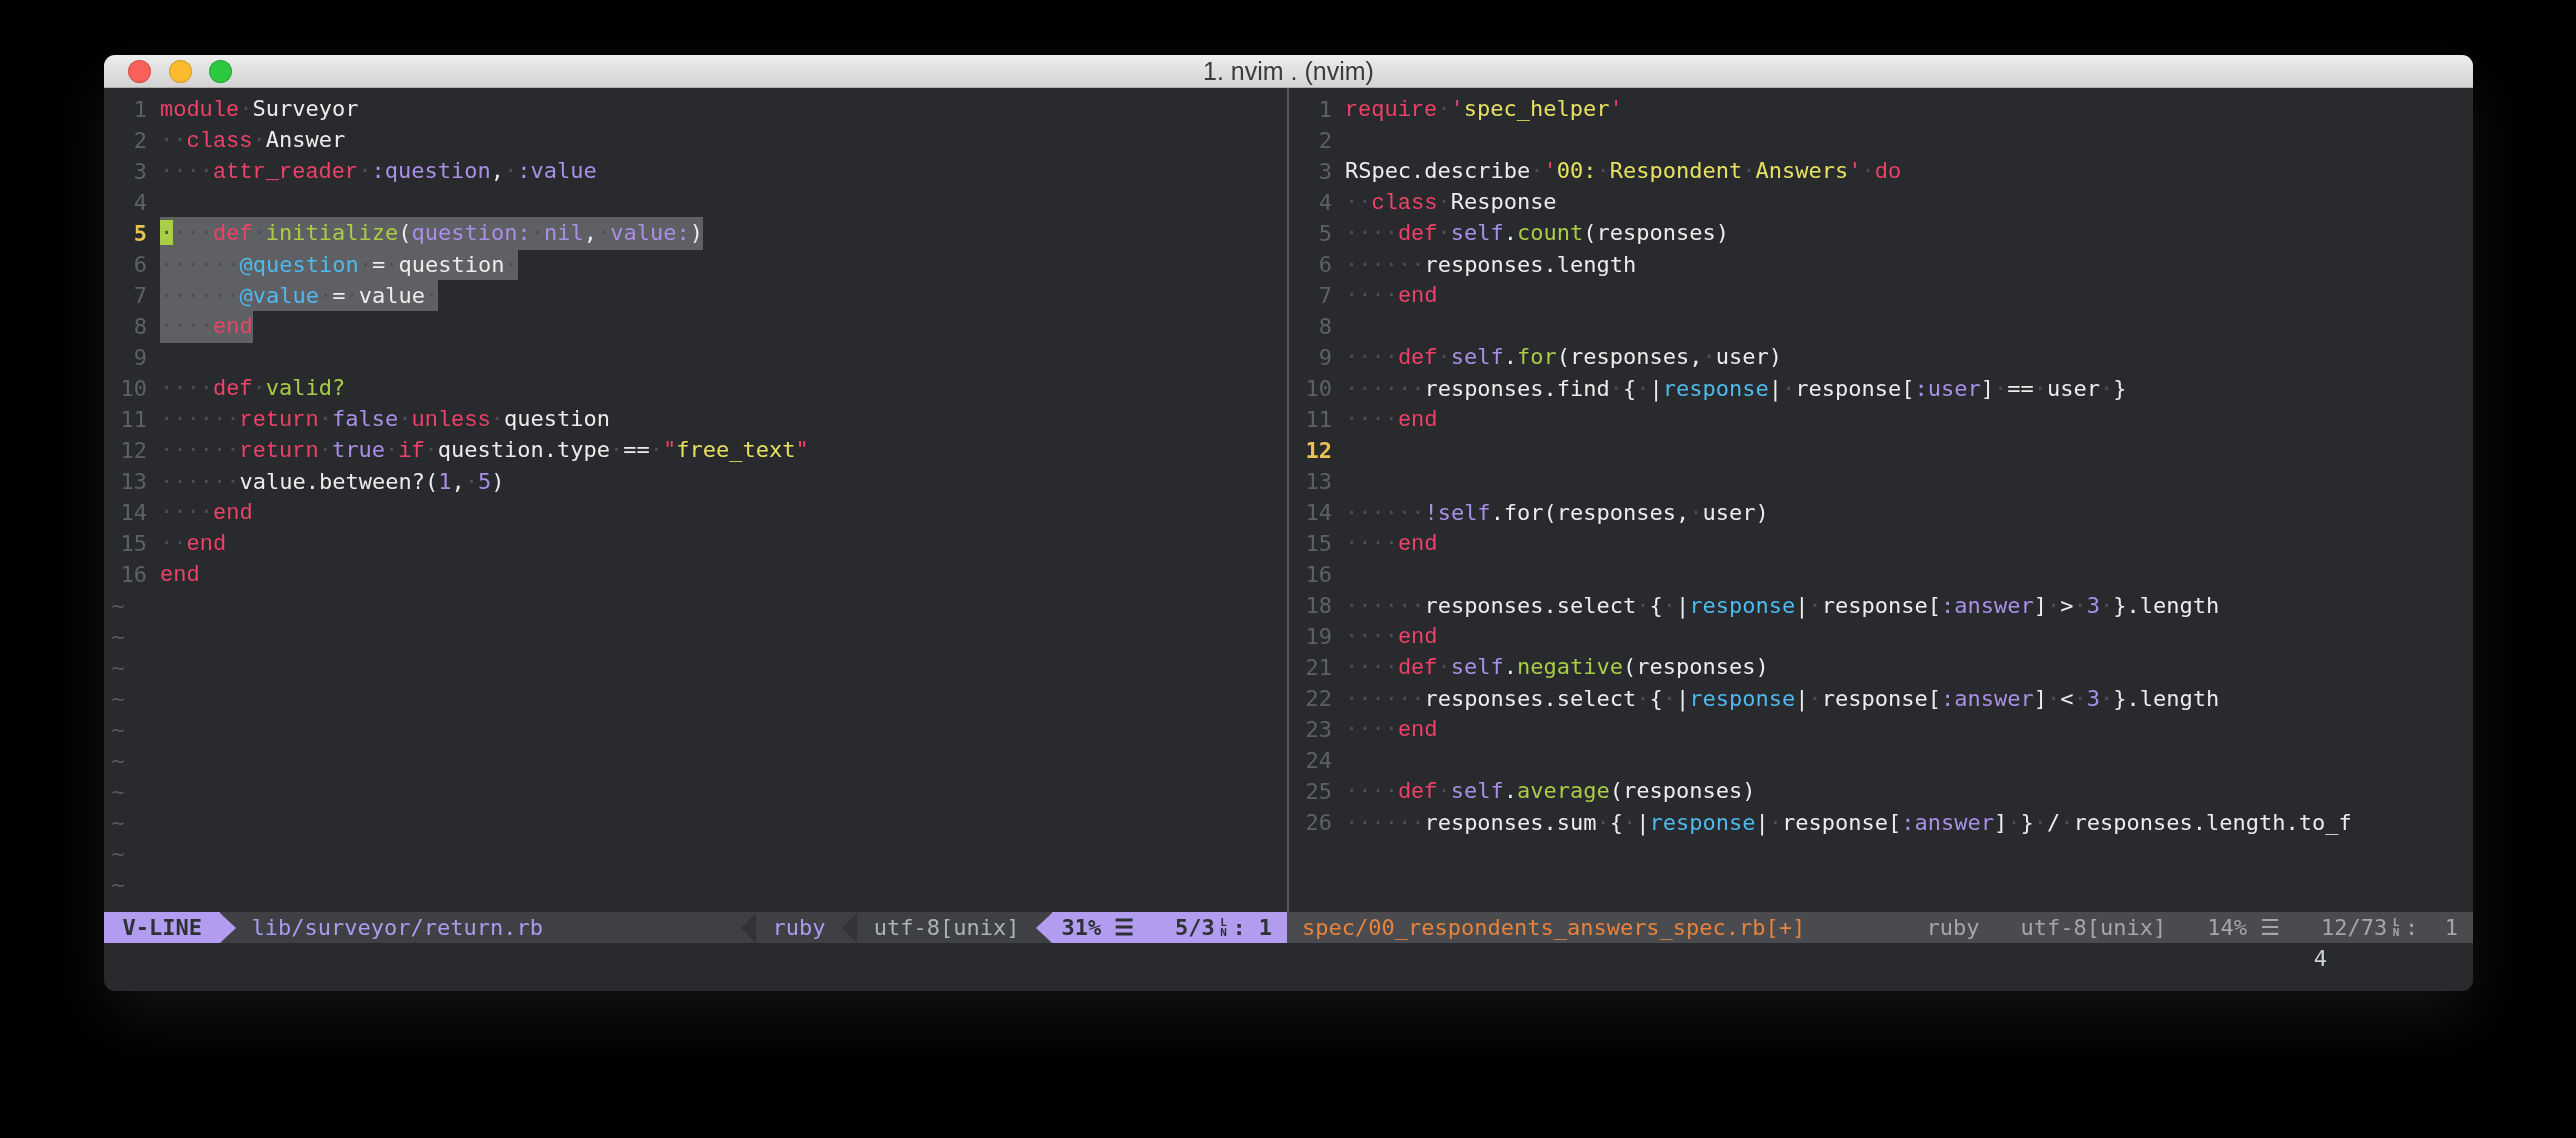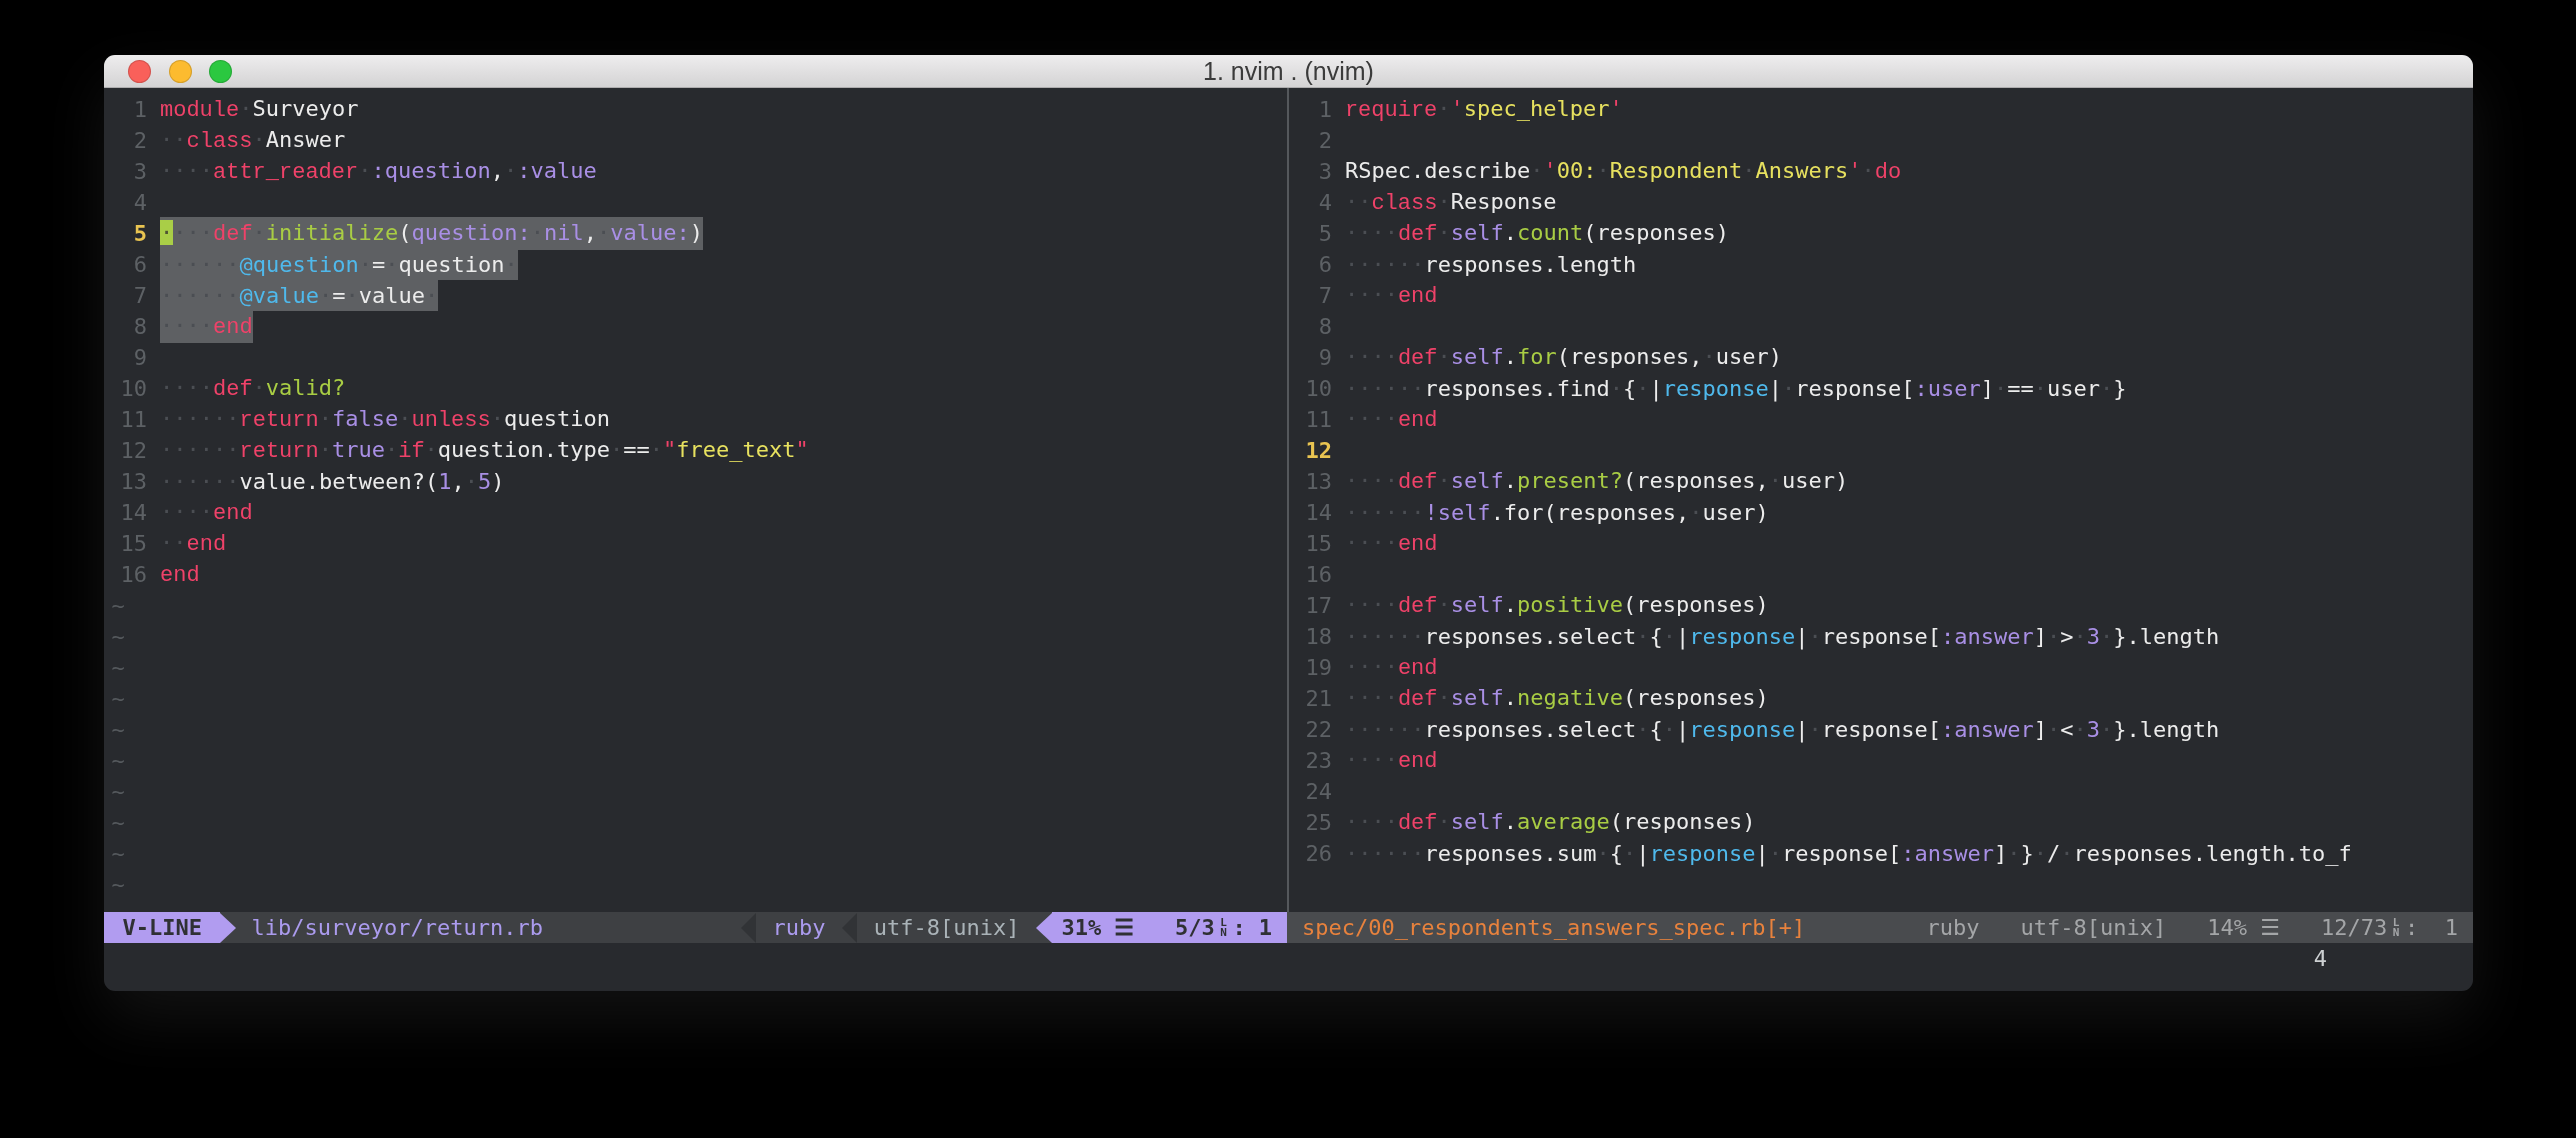--- a/index.html
+++ b/index.html
@@ -226,37 +226,32 @@
         <div class="row">
           <span class="gutter">11</span>
           <span class="code"><span class="tk-t"><span class="sp">·</span><span class="sp">·</span><span class="sp">·</span><span class="sp">·</span></span><span class="tk-k">end</span></span>
         </div>
         <div class="row">
           <span class="gutter curnum">12</span>
           <span class="code"></span>
         </div>
         <div class="row">
           <span class="gutter">13</span>
-          <span class="code"><span class="tk-t"><span class="sp">·</span><span class="sp">·</span><span class="sp">·</span><span class="sp">·</span></span><span class="tk-k">def</span><span class="tk-t"><span class="sp">·</span></span><span class="tk-p">self</span><span class="tk-t">.</span><span class="tk-f">present?</span><span class="tk-t">(responses,<span class="sp">·</span>user)</span></span>
         </div>
         <div class="row">
           <span class="gutter">14</span>
           <span class="code"><span class="tk-t"><span class="sp">·</span><span class="sp">·</span><span class="sp">·</span><span class="sp">·</span><span class="sp">·</span><span class="sp">·</span></span><span class="tk-p">!self</span><span class="tk-t">.for(responses,<span class="sp">·</span>user)</span></span>
         </div>
         <div class="row">
           <span class="gutter">15</span>
           <span class="code"><span class="tk-t"><span class="sp">·</span><span class="sp">·</span><span class="sp">·</span><span class="sp">·</span></span><span class="tk-k">end</span></span>
         </div>
         <div class="row">
           <span class="gutter">16</span>
           <span class="code"></span>
-        </div>
-        <div class="row">
-          <span class="gutter">17</span>
-          <span class="code"><span class="tk-t"><span class="sp">·</span><span class="sp">·</span><span class="sp">·</span><span class="sp">·</span></span><span class="tk-k">def</span><span class="tk-t"><span class="sp">·</span></span><span class="tk-p">self</span><span class="tk-t">.</span><span class="tk-f">positive</span><span class="tk-t">(responses)</span></span>
         </div>
         <div class="row">
           <span class="gutter">18</span>
           <span class="code"><span class="tk-t"><span class="sp">·</span><span class="sp">·</span><span class="sp">·</span><span class="sp">·</span><span class="sp">·</span><span class="sp">·</span>responses.select<span class="sp">·</span>{<span class="sp">·</span>|</span><span class="tk-c">response</span><span class="tk-t">|<span class="sp">·</span>response[</span><span class="tk-p">:answer</span><span class="tk-t">]<span class="sp">·</span>&gt;<span class="sp">·</span></span><span class="tk-p">3</span><span class="tk-t"><span class="sp">·</span>}.length</span></span>
         </div>
         <div class="row">
           <span class="gutter">19</span>
           <span class="code"><span class="tk-t"><span class="sp">·</span><span class="sp">·</span><span class="sp">·</span><span class="sp">·</span></span><span class="tk-k">end</span></span>
         </div>
         <div class="row">

